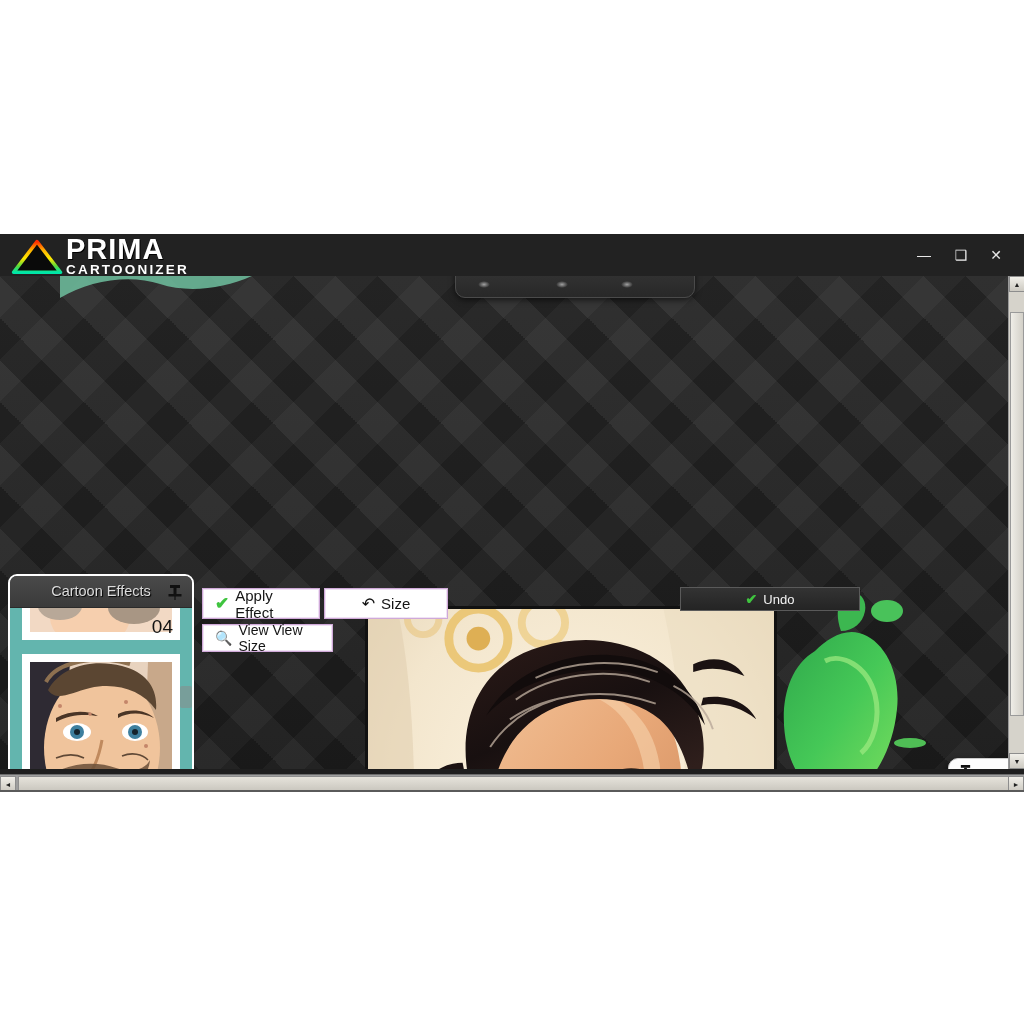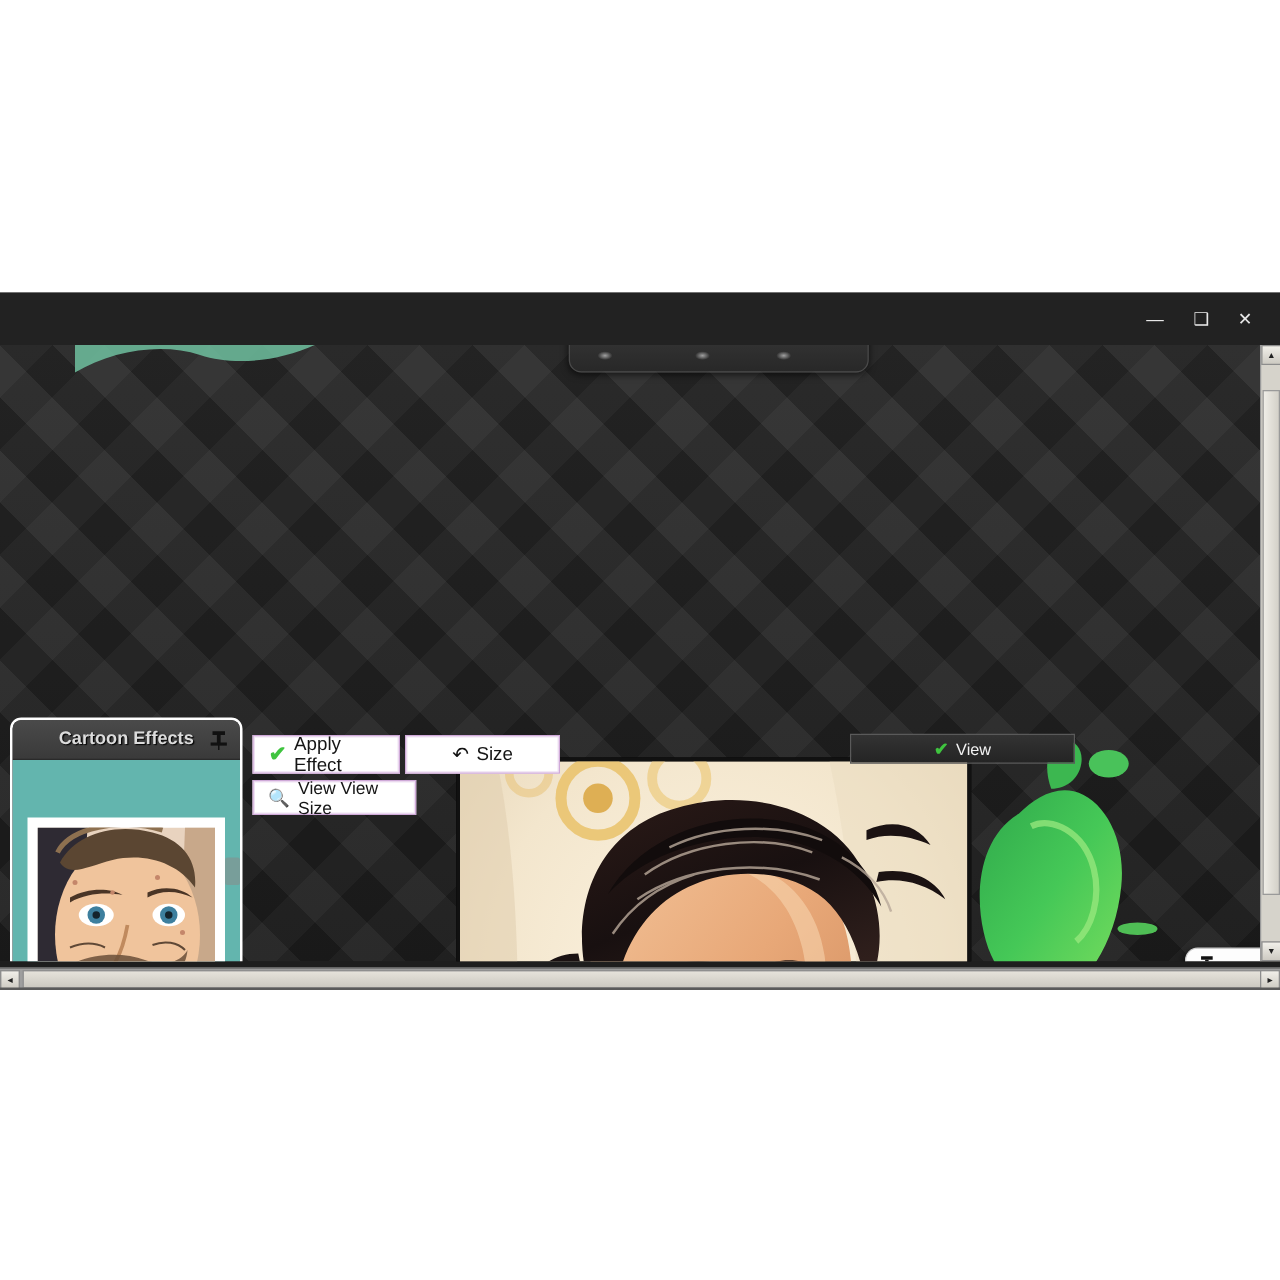--- a/index.html
+++ b/index.html
@@ -122,21 +122,20 @@
     position:absolute; left:8px; top:298px; width:186px; height:452px;
     background:#3a3a3a;
     border:2px solid #ffffff;
     border-radius:9px;
     overflow:hidden;
   }
   #sidebar-header {
     position:relative; height:32px; width:100%;
     background:linear-gradient(to bottom,#4a4a4a,#3a3a3a);
     border-bottom:1px solid #2a2a2a;
-    font-weight:bold;
   }
   #sidebar-title {
     position:absolute; left:0; right:0; top:7px;
     text-align:center; font-size:14.5px; color:#dcdcdc;
     text-shadow:1px 1px 1px #000;
   }
   #pin-icon-sidebar { position:absolute; right:10px; top:8px; }
 
   #thumb-list {
     position:absolute; left:0; top:32px; width:186px; height:222px;
@@ -211,20 +210,38 @@
   }
 </style>
 </head>
 <body>
 
 <div id="root">
 
   <div id="app-window">
 
     <div id="title-bar">
+      <div id="logo-wrap">
+        <svg id="logo-triangle" viewBox="0 0 60 40">
+          <defs>
+            <linearGradient id="triGrad" x1="0" y1="0" x2="0" y2="1">
+              <stop offset="0%" stop-color="#ff2b00"></stop>
+              <stop offset="28%" stop-color="#ffb300"></stop>
+              <stop offset="55%" stop-color="#ffe800"></stop>
+              <stop offset="80%" stop-color="#57d93a"></stop>
+              <stop offset="100%" stop-color="#00e6a8"></stop>
+            </linearGradient>
+          </defs>
+          <polygon points="30,3 56,37 4,37" fill="#0a0a0a" stroke="url(#triGrad)" stroke-width="4" stroke-linejoin="round"></polygon>
+        </svg>
+        <div id="logo-text">
+          <div class="logo-prima">PRIMA</div>
+          <div class="logo-sub">CARTOONIZER</div>
+        </div>
+      </div>
 
       <div class="win-btn" id="win-min">—</div>
       <div class="win-btn" id="win-max">❑</div>
       <div class="win-btn" id="win-close">✕</div>
     </div>
 
     <div id="workspace">
       <div id="canvas-bg"></div>
 
       <div id="floating-toolbar">
@@ -368,36 +385,47 @@
         <span>Size</span>
       </div>
 
       <div class="tool-btn" id="btn-view-full">
         <span style="color:#5b4a9c;font-size:14px;">🔍</span>
         <span>View View Size</span>
       </div>
 
       <div id="btn-apply-top">
         <span class="chk-green" style="font-size:14px;">✔</span>
-        <span>View</span>
+        <span>Undo</span>
       </div>
 
       <div id="sidebar">
         <div id="sidebar-header">
           <div id="sidebar-title">Cartoon Effects</div>
           <svg id="pin-icon-sidebar" width="14" height="16" viewBox="0 0 14 16">
             <rect x="2" y="1" width="10" height="3" fill="#111"></rect>
             <rect x="5.5" y="4" width="3" height="7" fill="#111"></rect>
             <rect x="0.5" y="10" width="13" height="2.5" fill="#111"></rect>
             <rect x="6.4" y="12" width="1.2" height="4" fill="#111"></rect>
           </svg>
         </div>
 
         <div id="thumb-list">
 
+          <div class="thumb" id="thumb-04">
+            <svg class="thumb-img" viewBox="0 0 142 40" preserveAspectRatio="xMidYMid slice">
+              <rect width="142" height="40" fill="#f2d9c4"></rect>
+              <ellipse cx="60" cy="26" rx="40" ry="28" fill="#f6cfae"></ellipse>
+              <ellipse cx="30" cy="14" rx="22" ry="14" fill="#b8a898"></ellipse>
+              <ellipse cx="104" cy="16" rx="26" ry="16" fill="#a89684"></ellipse>
+              <circle cx="47" cy="8" r="5" fill="#f19bb4"></circle>
+              <path d="M0,0 L142,0 L142,6 L0,8 Z" fill="#ddc9b4"></path>
+            </svg>
+            <span class="num">04</span>
+          </div>
 
           <div class="thumb" id="thumb-05">
             <svg class="thumb-img" viewBox="0 0 142 162" preserveAspectRatio="xMidYMid slice">
               <rect width="142" height="162" fill="#e8d3bf"></rect>
               <path d="M0,0 L40,0 L30,162 L0,162 Z" fill="#2e2a33"></path>
               <path d="M118,0 L142,0 L142,162 L112,162 Z" fill="#c8a88a"></path>
               <ellipse cx="72" cy="86" rx="58" ry="76" fill="#f0c49c"></ellipse>
               <path d="M18,28 C30,6 60,-4 92,4 C116,10 128,26 126,48 C112,28 86,20 60,26 C40,31 26,40 18,28 Z" fill="#5b4632"></path>
               <path d="M16,20 C26,0 66,-8 100,2" fill="none" stroke="#8d7050" stroke-width="4"></path>
               <path d="M26,56 C40,48 58,48 68,54 C56,52 40,52 26,60 Z" fill="#4a3526"></path>

